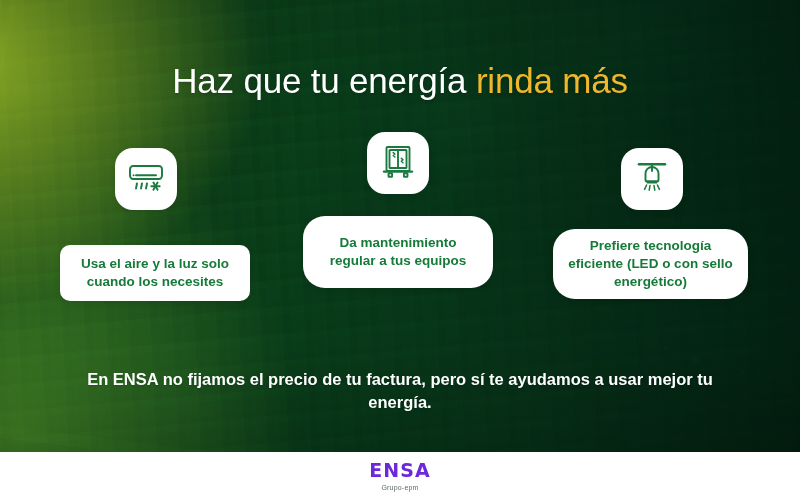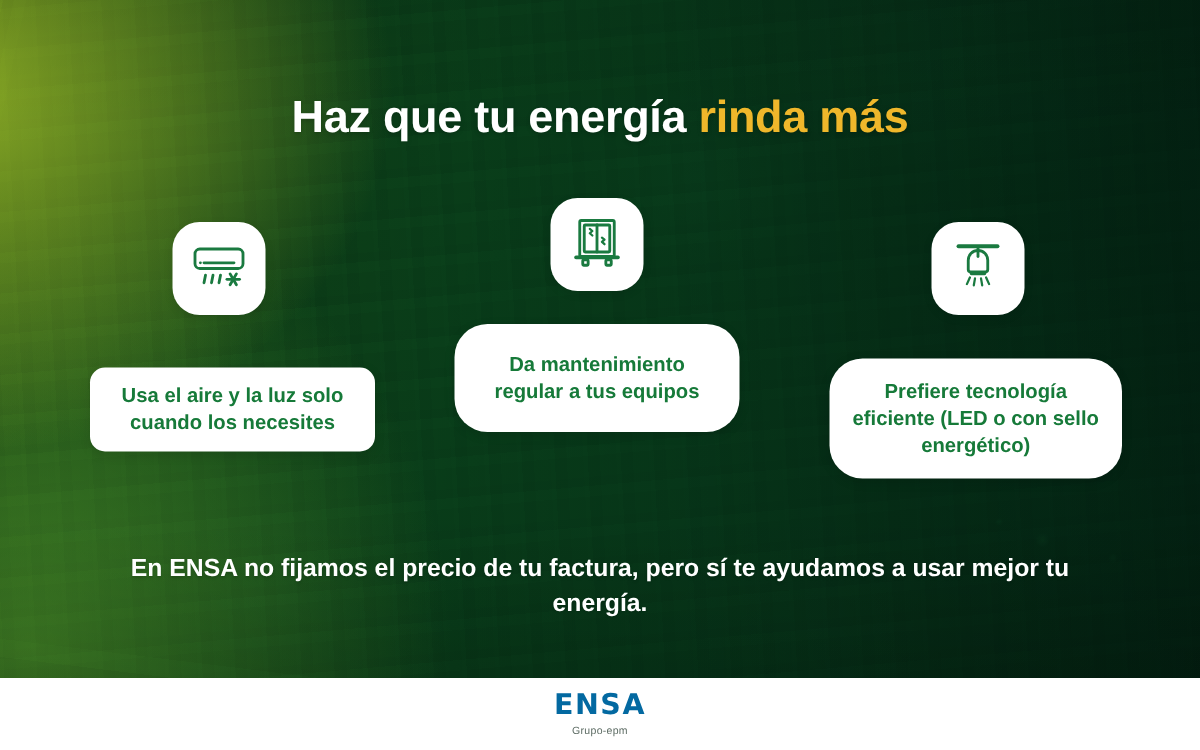--- a/index.html
+++ b/index.html
@@ -61,21 +61,21 @@
       linear-gradient(to right, rgba(0,0,0,0) 55%, rgba(0,0,0,.20) 100%),
       linear-gradient(to bottom, rgba(0,0,0,.06) 0%, rgba(0,0,0,0) 22%, rgba(0,0,0,0) 76%, rgba(0,0,0,.14) 100%);
   }
 
   
   .content { position:absolute; left:0; top:0; width:800px; height:452px; }
 
   .title {
     position:absolute; top:62px; left:0; width:800px;
     text-align:center;
-    font-size:30px; font-weight:bold; letter-spacing:-.2px;
+    font-size:35px; font-weight:normal; letter-spacing:-.2px;
     line-height:1.1;
     color:#ffffff;
     text-shadow:0 1px 3px rgba(0,0,0,.18);
     white-space:nowrap;
   }
   .title .accent { color:#efb72b; }
 
   
   .cols { position:absolute; top:0; left:0; width:800px; height:452px; }
   .col { position:absolute; }
@@ -108,40 +108,40 @@
   #col1 .pill { margin-top:35px; width:190px; height:56px;border-radius:10px; }
 
   
   #col2 { left:303px; top:132px; width:190px; }
   #col2 .icon-tile { margin-left:64px; }
   #col2 .pill { margin-top:22px; width:190px; height:72px; }
 
   
   #col3 { left:553px; top:148px; width:195px; }
   #col3 .icon-tile { margin-left:68px; }
-  #col3 .pill { margin-top:29px; width:195px; height:80px; }
+  #col3 .pill { margin-top:19px; width:195px; height:70px; }
 
   .closing {
     position:absolute; top:368px; left:80px; width:640px;
     text-align:center;
     color:#ffffff;
     font-size:16.5px; font-weight:bold; line-height:1.42;
     text-shadow:0 1px 2px rgba(0,0,0,.16);
   }
 
   
   .footer {
     position:absolute; left:0; top:452px; width:800px; height:48px;
     background:#ffffff;
     display:flex; flex-direction:column; align-items:center; justify-content:center;
   }
   .logo-word {
     font-family:"DejaVu Sans", sans-serif;
     font-size:19px; font-weight:bold; letter-spacing:1px;
-    color:#0369a1;
+    color:#6d28d9;
     line-height:1;
   }
   .logo-sub {
     margin-top:4px;
     font-size:7px; letter-spacing:.2px;
     color:#5c6b63;
     line-height:1;
   }
 </style>
 </head>

